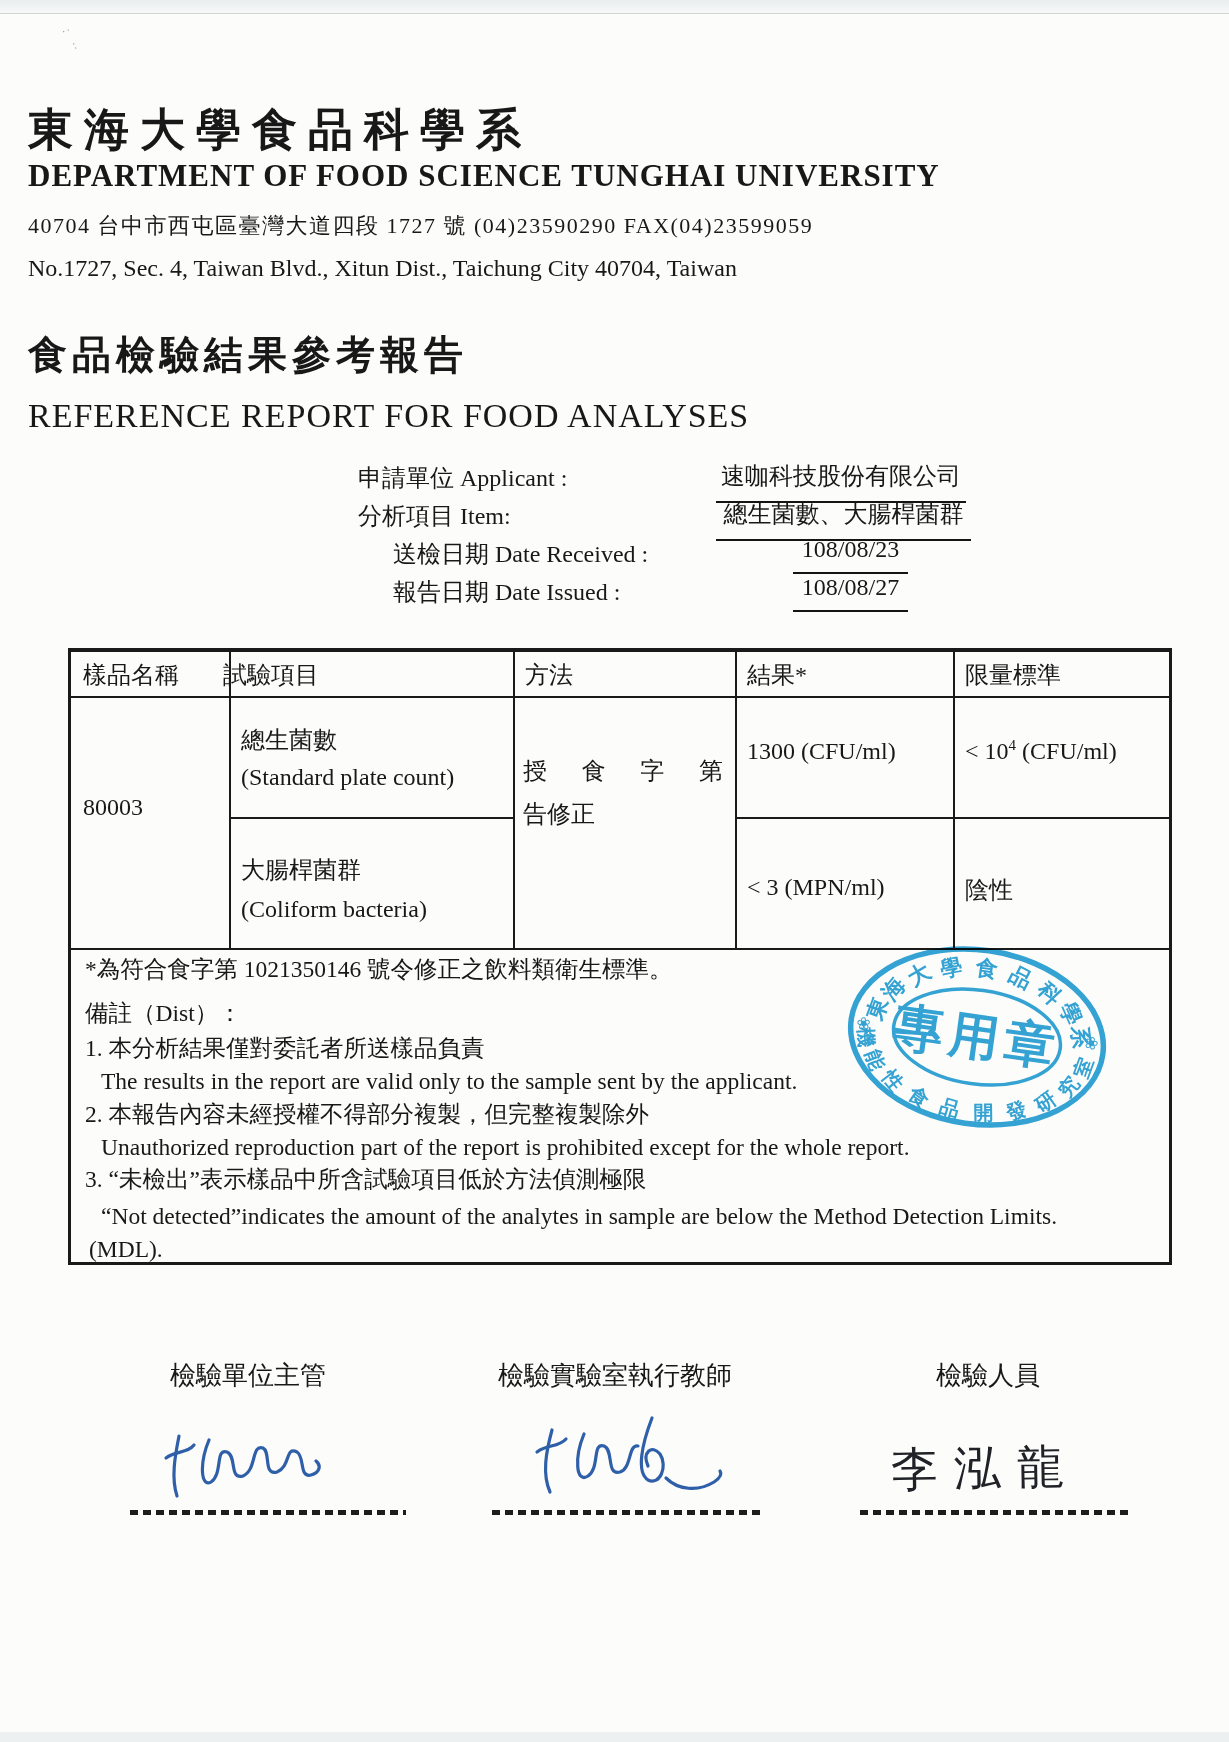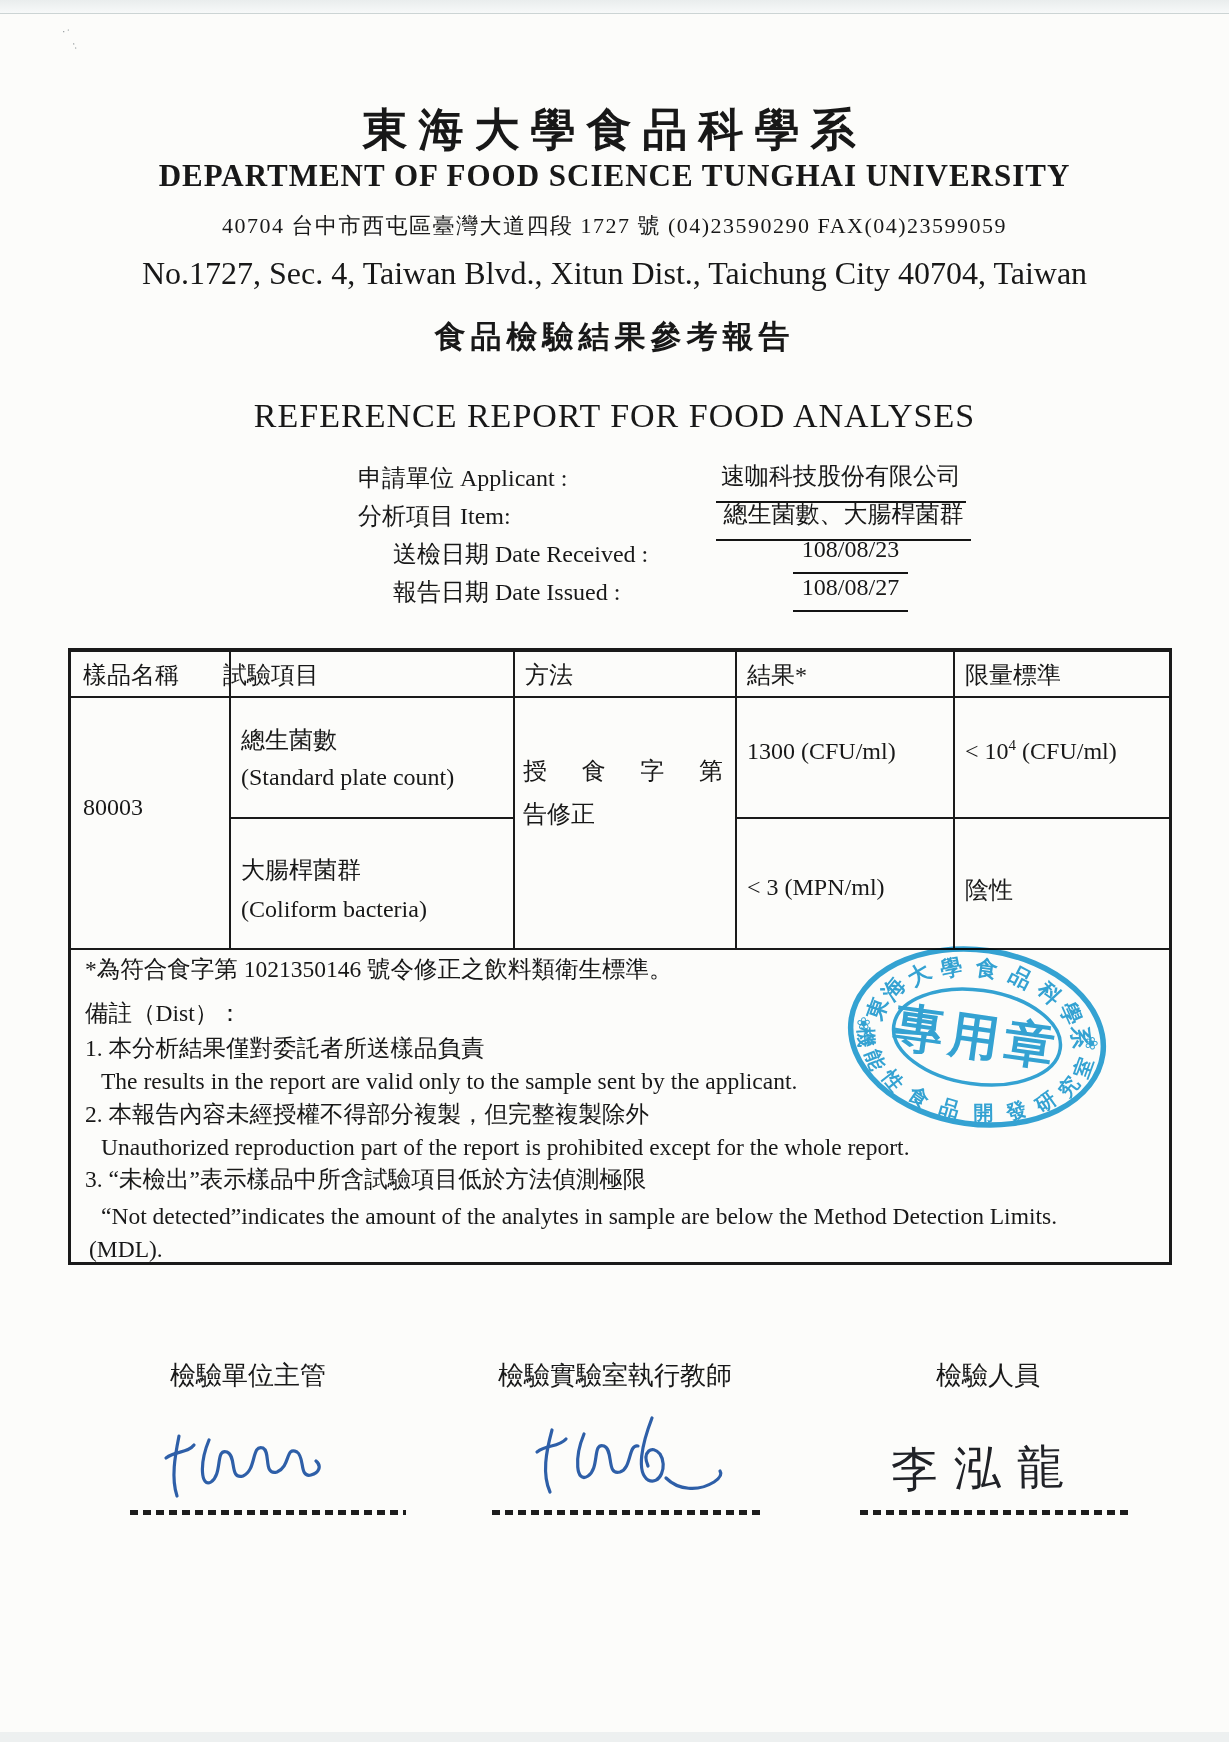--- a/index.html
+++ b/index.html
@@ -1,31 +1,31 @@
 <!DOCTYPE html>
 <html><head>
 <meta charset="utf-8">
 <style>
   html,body{margin:0;padding:0;background:#f2f4f4;}
   body{width:1229px;height:1742px;position:relative;overflow:hidden;
        font-family:"Liberation Serif","DejaVu Serif",serif;color:#181818;
        background:#fcfcfa;}
   .abs{position:absolute;}
-  .ctr{left:0;right:0;text-align:center;}
+  .ctr{left:0;right:0;text-align:left;padding-left:28px;}
   
   .scan-top{position:absolute;left:0;top:0;width:100%;height:13px;
     background:linear-gradient(#e9eded,#f7f9f9);border-bottom:1px solid #ccd4d4;}
   .scan-bottom{position:absolute;left:0;bottom:0;width:100%;height:10px;background:#edf0f0;}
   .speck{position:absolute;color:#8e9598;font-size:11px;transform:rotate(20deg);}
   
   .uni-cn{top:100px;font-size:45px;font-weight:bold;letter-spacing:11px;}
   .dept-en{top:158px;font-size:31px;font-weight:bold;letter-spacing:1px;}
   .addr-cn{top:211px;font-size:22px;letter-spacing:1.5px;}
-  .addr-en{top:255px;font-size:32px;}
-  .title-cn{top:316px;font-size:31px;font-weight:bold;letter-spacing:5px;}
+  .addr-en{top:255px;font-size:24px;}
+  .title-cn{top:328px;font-size:39px;font-weight:bold;letter-spacing:5px;}
   .title-en{top:397px;font-size:34px;letter-spacing:1px;}
   
   .mlabel{position:absolute;font-size:24px;white-space:nowrap;}
   .mvalue{position:absolute;font-size:24px;white-space:nowrap;text-align:center;
           border-bottom:2px solid #141414;padding-bottom:9px;}
   
   .box{position:absolute;left:68px;top:648px;width:1098px;height:610px;
        border:3px solid #1a1a1a;border-top-width:4px;}
   .vline,.hline{position:absolute;background:#1a1a1a;}
   .vline{width:2px;top:0;height:298px;}

